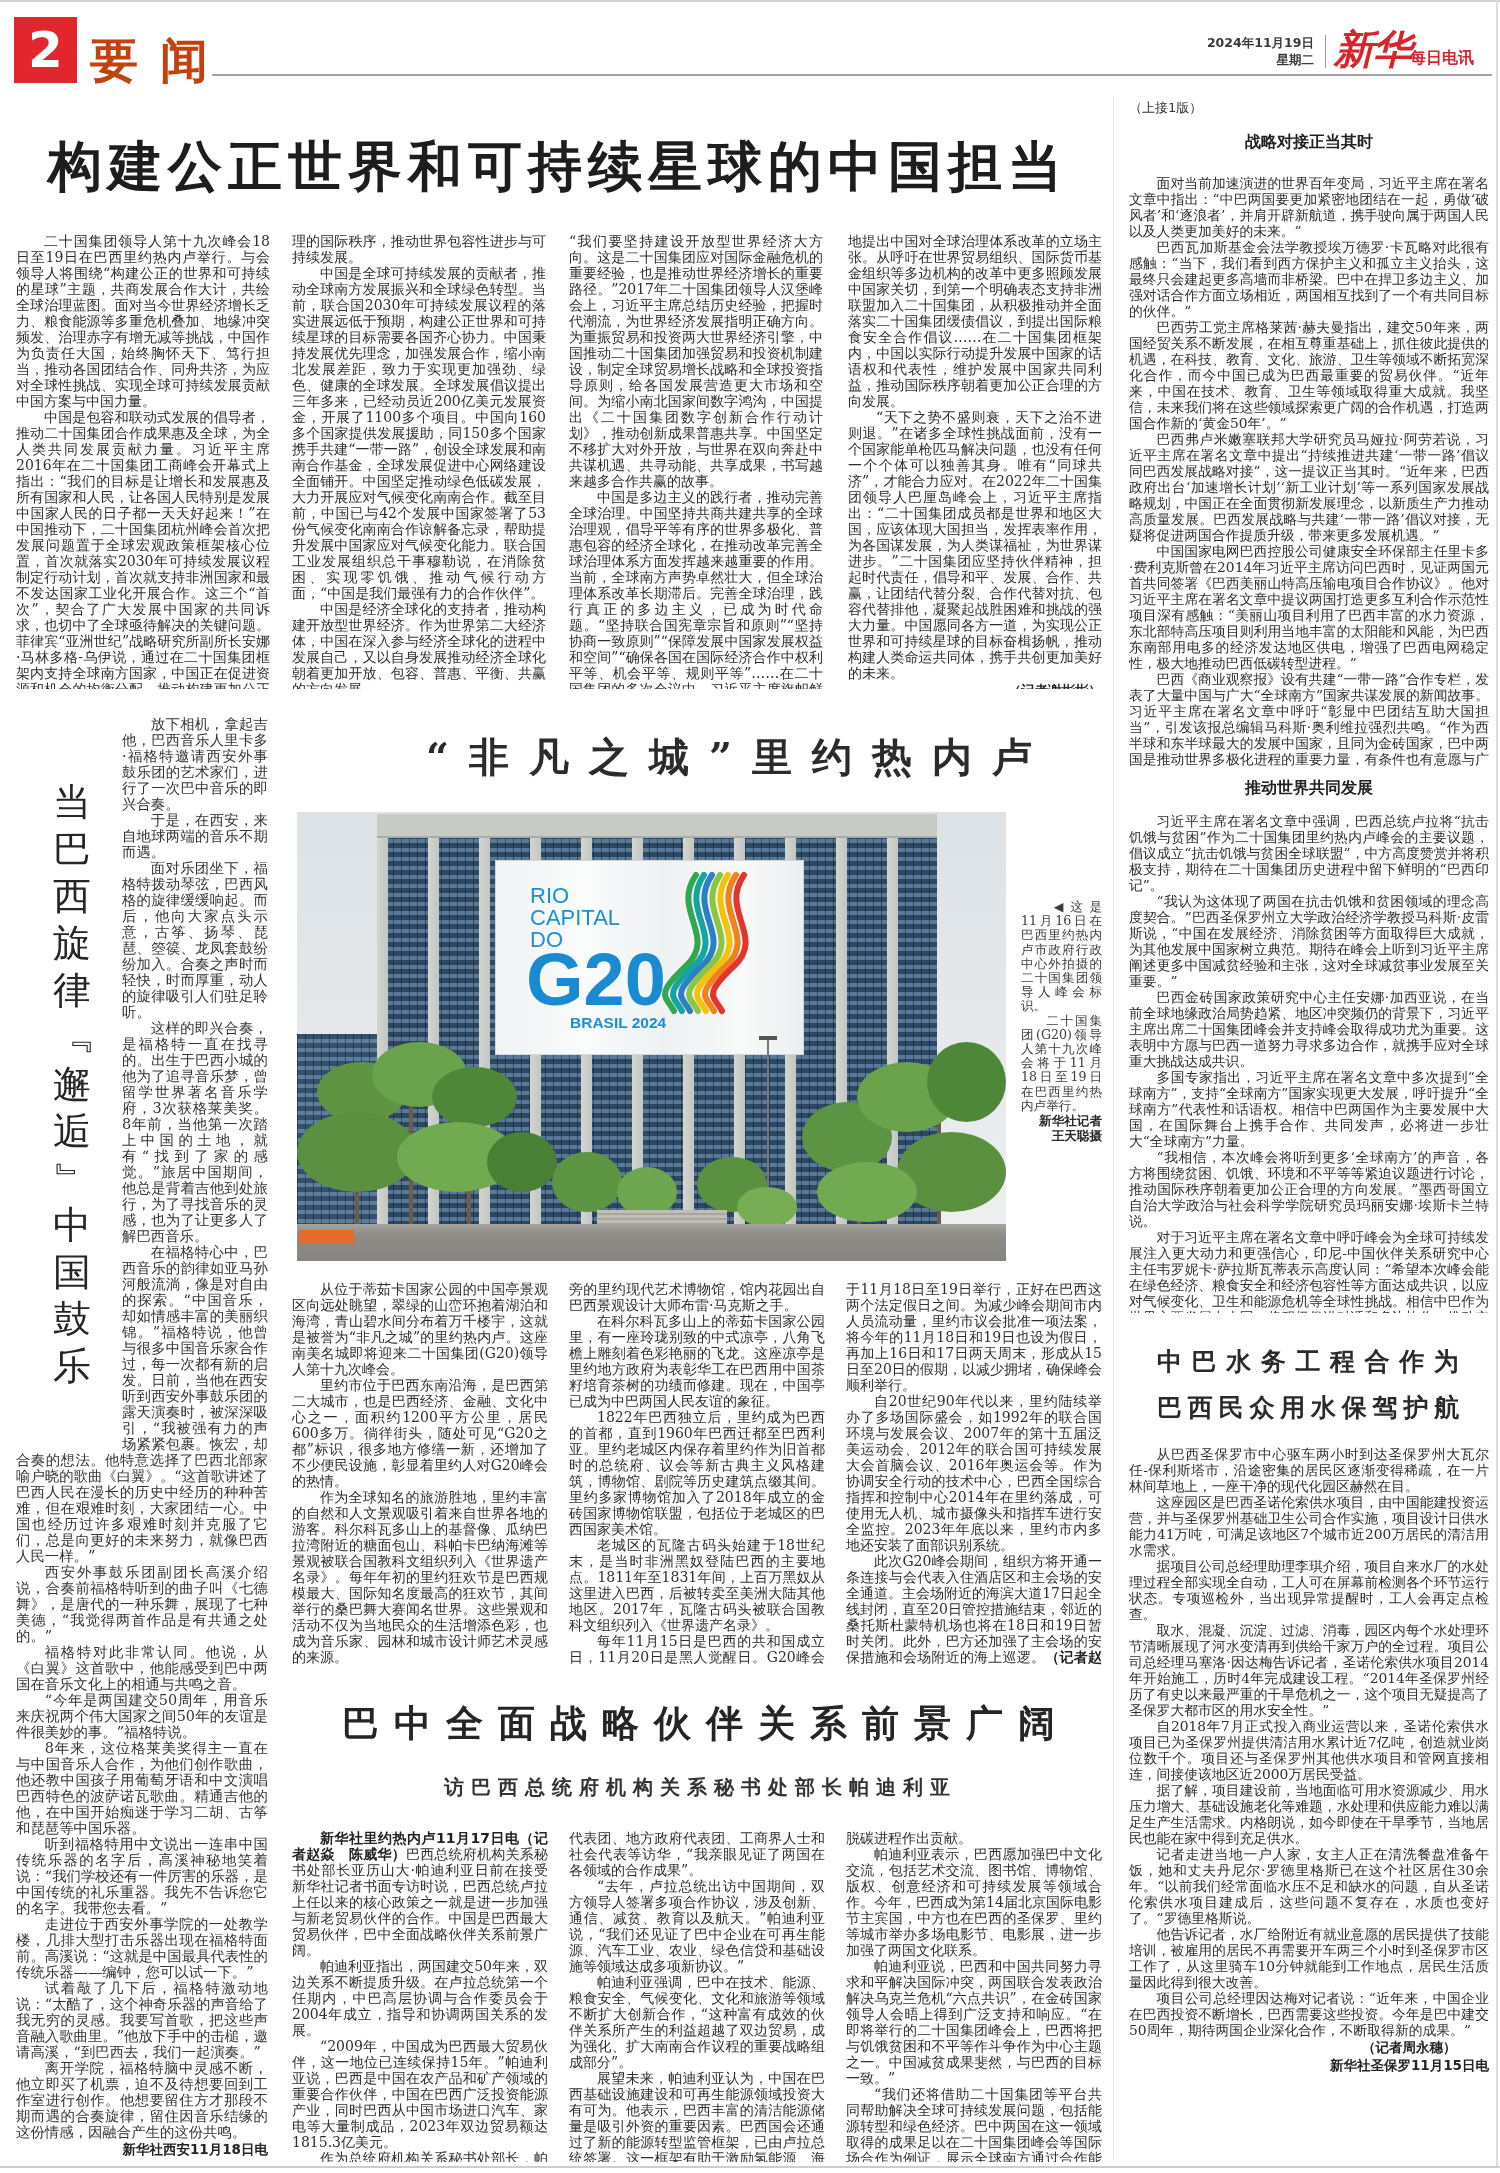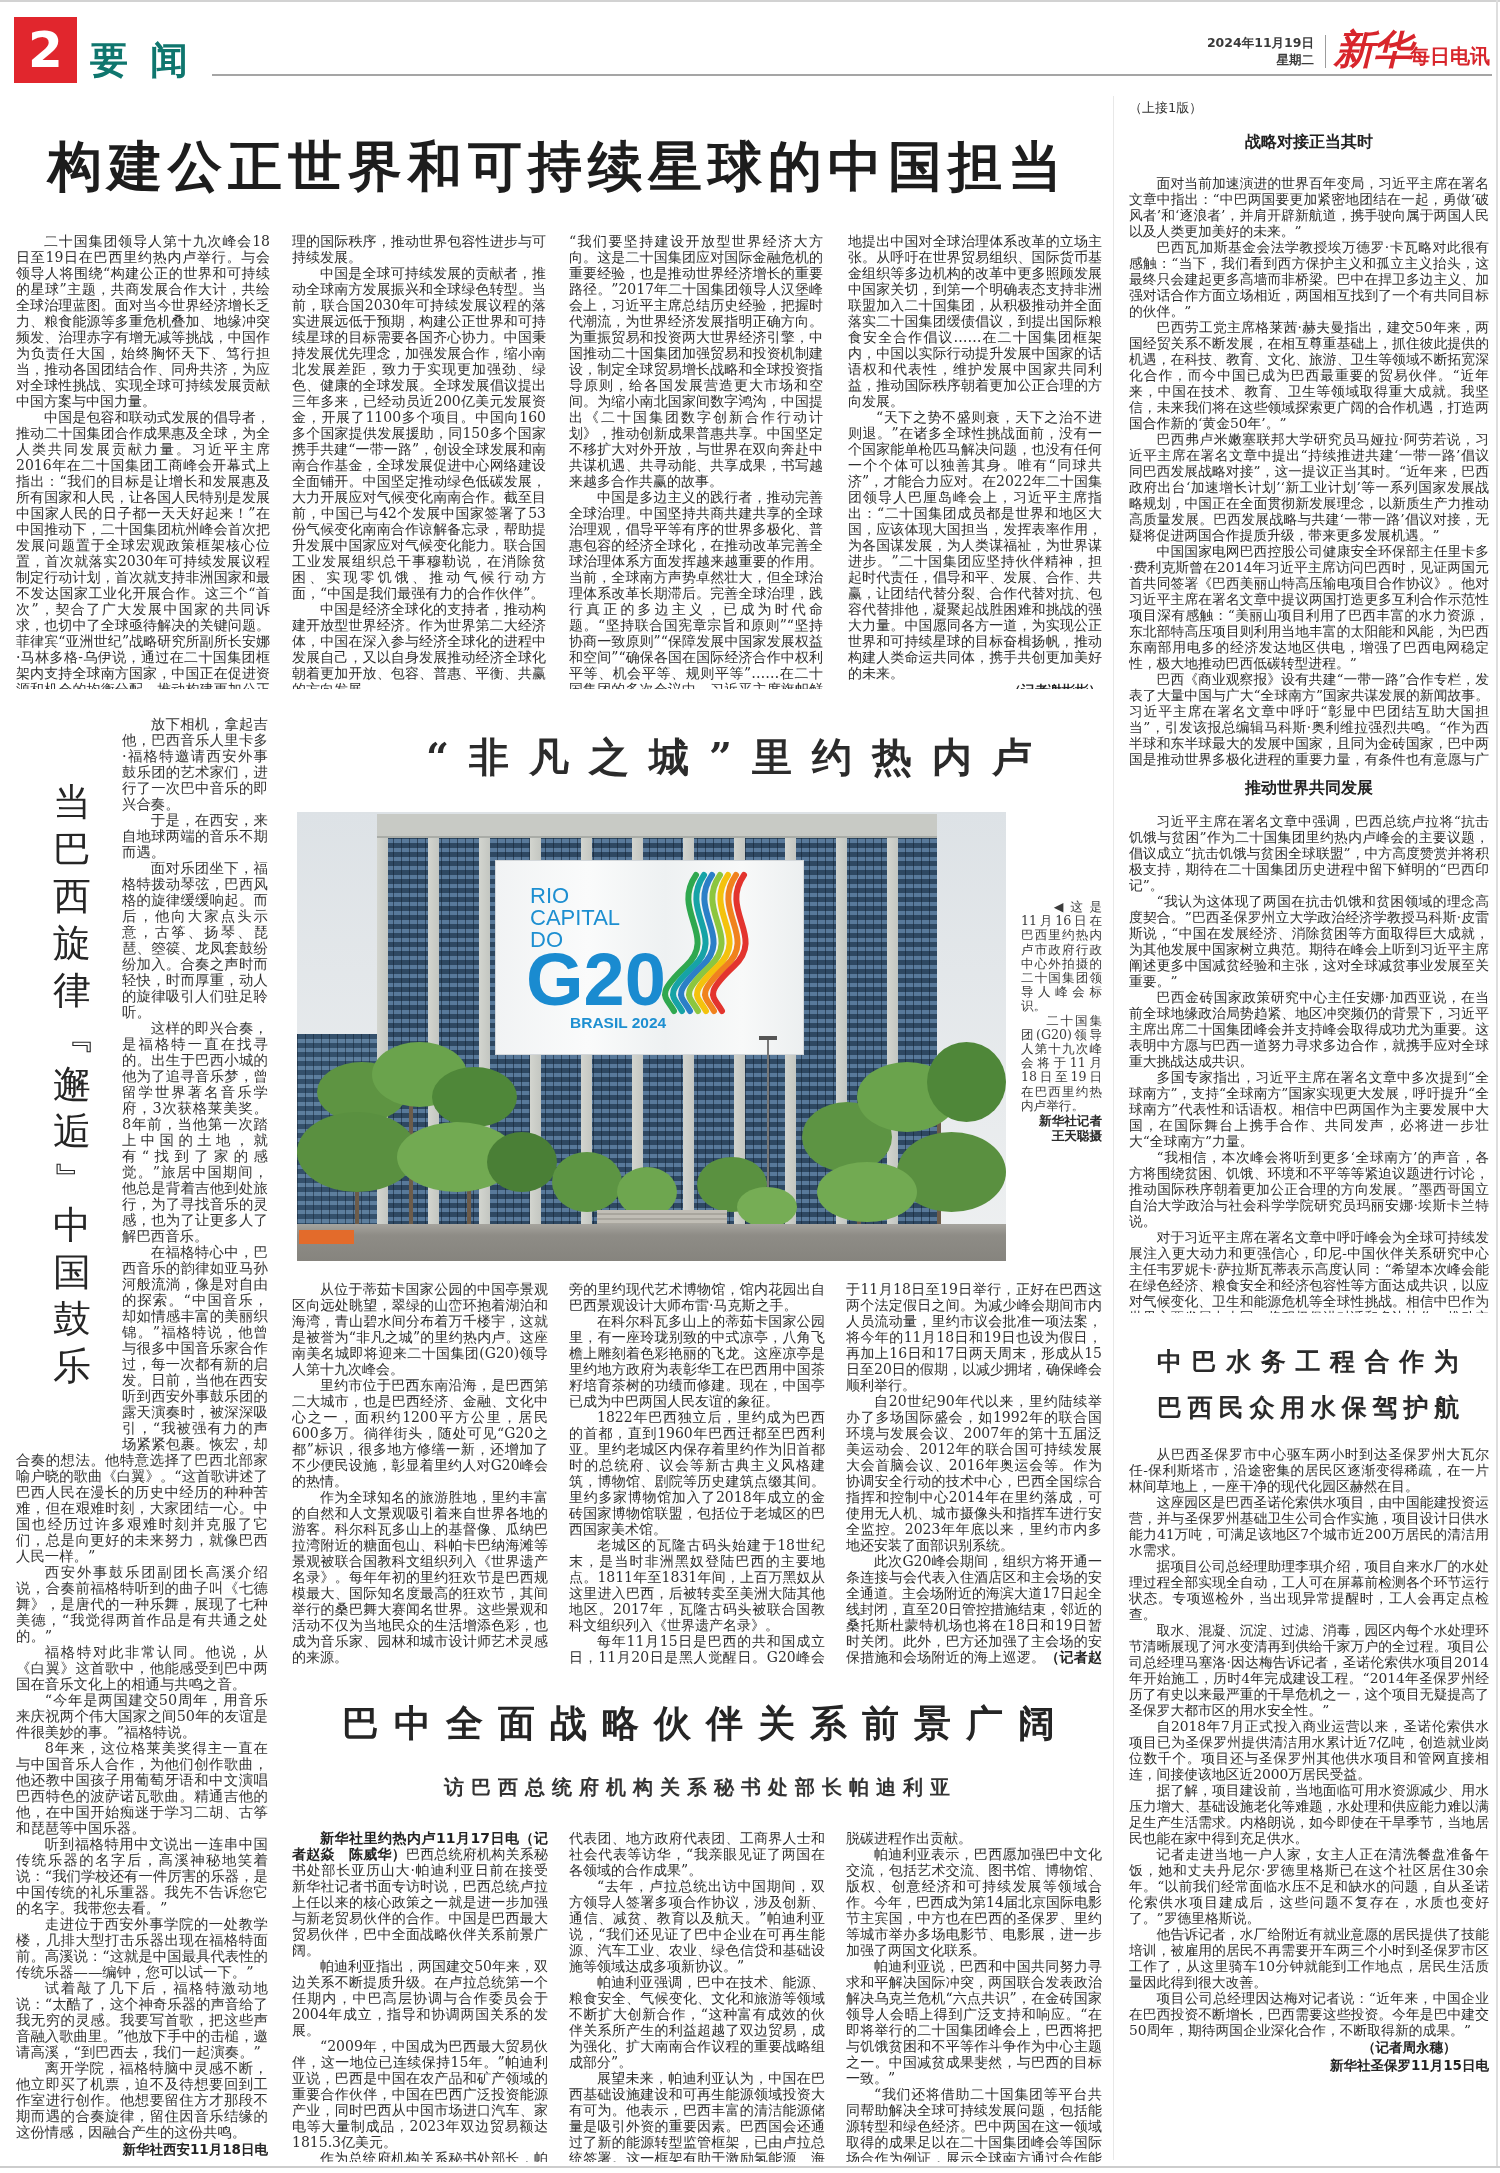--- a/index.html
+++ b/index.html
@@ -6,29 +6,29 @@
 html,body{background:#ffffff}
 body{width:1500px;height:2173px;position:relative;overflow:hidden;font-family:"DejaVu Serif","Liberation Serif",serif;color:#2c2c2c}
 .abs{position:absolute}
 .frame-top{left:0;top:0;width:1500px;height:2px;background:#d2d2d2}
 .frame-right{left:1496px;top:0;width:2px;height:2167px;background:#dedede}
 .frame-bottom{left:0;top:2166px;width:1500px;height:2px;background:#cdcdcd}
 .col-divider{left:1113px;top:96px;width:1px;height:2064px;background:#e8e8e8}
 
 
 .page-num{left:14px;top:17px;width:63px;height:66px;background:#e1262d;color:#fff;font-family:"DejaVu Sans","Liberation Sans",sans-serif;font-weight:bold;font-size:50px;line-height:66px;text-align:center}
-.section-name{left:90px;top:38px;font-size:38px;line-height:44px;letter-spacing:22px;color:#0f766e;font-weight:bold;white-space:nowrap}
+.section-name{left:90px;top:38px;font-size:48px;line-height:44px;letter-spacing:22px;color:#c2410c;font-weight:bold;white-space:nowrap}
 .header-rule{left:212px;top:74px;width:1280px;height:2px;background:#a5a5a5}
 .date-line{left:1150px;width:164px;text-align:right;font-family:"DejaVu Sans","Liberation Sans",sans-serif;font-weight:bold;font-size:12.5px;line-height:14px;color:#3a3a3a;white-space:nowrap}
 .date{top:36px}
 .weekday{top:53px}
 .logo-divider{left:1325px;top:35px;width:1px;height:33px;background:#9c9c9c}
 .logo{left:1334px;top:28px;width:160px;height:42px;white-space:nowrap;color:#d8252c;line-height:42px}
 .logo-script{font-style:italic;font-weight:bold;font-size:40px;letter-spacing:-2px}
-.logo-text{font-weight:bold;font-size:20px}
+.logo-text{font-weight:bold;font-size:16px}
 
 
 .headline-main{left:48px;top:136px;font-size:54px;line-height:60px;letter-spacing:6px;font-weight:bold;color:#1d1d1d;white-space:nowrap}
 
 
 .txt{font-size:14px;line-height:16px;text-align:justify;color:#2e2e2e;overflow:hidden}
 .txt p{text-indent:2em}
 .txt p.cont{text-indent:0}
 .byline{display:block;text-align:right;font-family:"DejaVu Sans","Liberation Sans",sans-serif;font-weight:bold;font-size:13.5px;line-height:18px;color:#242424;text-indent:0}
 .inline-byline{font-family:"DejaVu Sans","Liberation Sans",sans-serif;font-weight:bold;margin-left:2.2em;color:#242424}

